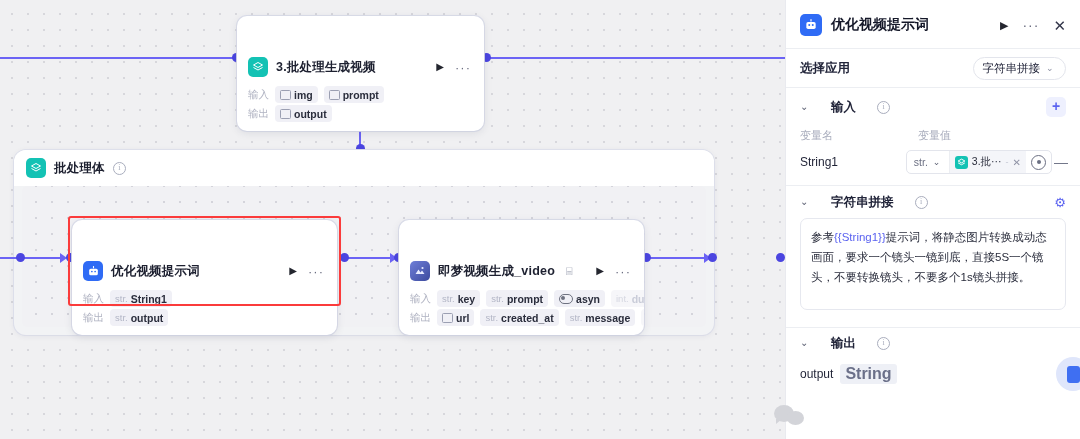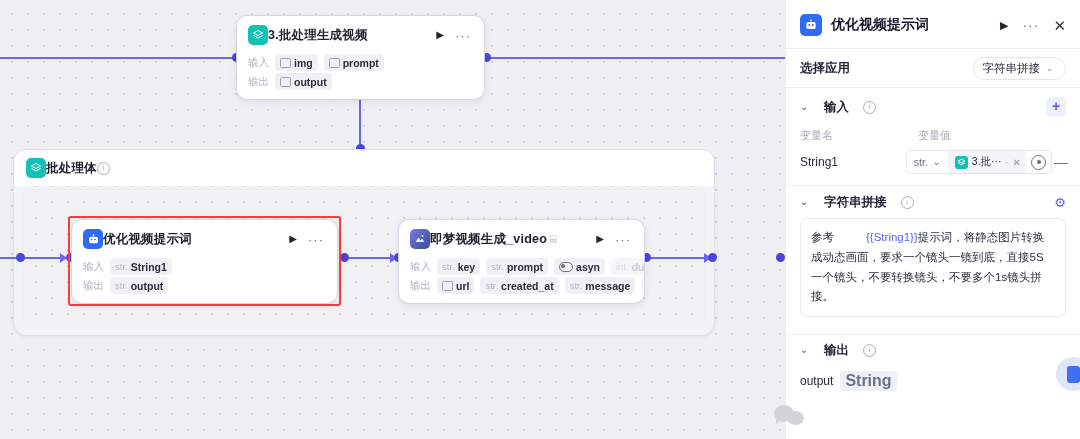--- a/index.html
+++ b/index.html
@@ -40,21 +40,22 @@
   .node {
     position: absolute;
     background: #ffffff;
     border-radius: 10px;
     box-shadow: 0 2px 8px rgba(30,35,70,.10), 0 0 0 1px rgba(220,222,235,.9);
     box-sizing: border-box;
   }
   .node-head {
     display: flex; align-items: center;
     padding: 9px 10px 7px 11px;
-    gap: 0;
+    gap: 8px;
+    margin-top: 32px;
   }
   .node-icon {
     width: 20px; height: 20px; border-radius: 5px;
     display: flex; align-items: center; justify-content: center;
     flex: 0 0 auto;
   }
   .node-icon.teal { background: #13c2b4; }
   .node-icon.blue { background: #2f6bf5; }
   .node-icon.img  { background: linear-gradient(135deg,#6f7fd8,#3c4a9e); }
   .node-title {
@@ -95,21 +96,21 @@
   
   #batch-container {
     position: absolute;
     background: #f2f3f5;
     border-radius: 12px;
     box-shadow: 0 1px 6px rgba(30,35,70,.07), 0 0 0 1px rgba(226,228,238,.95);
     overflow: hidden;
     box-sizing: border-box;
   }
   #batch-head {
-    height: 36px; display: flex; align-items: center; 
+    height: 36px; display: flex; align-items: center; gap: 8px;
     padding-left: 12px;
     background: #ffffff;
   }
   #batch-body {
     position: absolute; left: 8px; right: 8px; top: 36px; bottom: 8px;
     background: #f1f1f4;
     background-image: radial-gradient(#d4d4db 1px, transparent 1.1px);
     background-size: 16px 16px;
     background-position: 6px 8px;
     border-radius: 6px;
@@ -145,21 +146,21 @@
   .panel-title { font-size: 14px; font-weight: bold; color: #151829; }
   .panel-actions { margin-left: auto; display: flex; align-items: center; gap: 14px; }
   .panel-actions .play-ico { font-size: 11px; }
   .panel-actions .dots-ico { font-size: 14px; }
   .close-ico { font-size: 15px; color: #33364a; line-height: 1; }
   .panel-sub { font-size: 11px; color: #9a9eb0; margin: 8px 0 0 1px; }
 
   .hr { height: 1px; background: #eceef2; margin: 12px 0 0 0; }
 
   .sect-row {
-    display: flex; align-items: center; gap: 14px;
+    display: flex; align-items: center; gap: 21px;
     padding: 0 14px; height: 38px;
   }
   .sect-title { font-size: 12.5px; font-weight: bold; color: #22253a; }
   .caret {
     color: #5d6174; font-size: 10px; width: 10px; display:inline-block; line-height:1;
   }
   .plus-btn {
     margin-left: auto; width: 20px; height: 20px; border-radius: 5px;
     background: #eef0fe; color: #5b63f0; font-size: 14px; line-height: 18px;
     text-align: center; font-weight: bold;
@@ -207,21 +208,21 @@
   .minus-btn { width: 18px; text-align: center; color: #73778a; font-size: 14px; line-height: 1; }
 
   .prompt-box {
     margin: 0 14px; border: 1px solid #e6e8ef; border-radius: 7px;
     padding: 9px 10px; min-height: 72px; background: #fff;
   }
   .prompt-text {
     font-size: 11.5px; line-height: 1.72; color: #2a2d3c; margin: 0;
     word-break: break-all;
   }
-  .prompt-text .tok { color: #5b63f0; margin-left: 32px; }
+  .prompt-text .tok { color: #5b63f0; }
 
   .out-row { display:flex; align-items:center; gap: 7px; padding: 0 14px; margin-top: 6px; }
   .out-name { font-size: 12px; color: #1f2235; }
   .out-type {
     background: #eef0f6; color: #6b7089; border-radius: 3px;
     font-size: 16px; padding: 1px 5px; font-weight: bold;
   }
 
   .fab {
     position: absolute; right: -10px; bottom: 48px;

